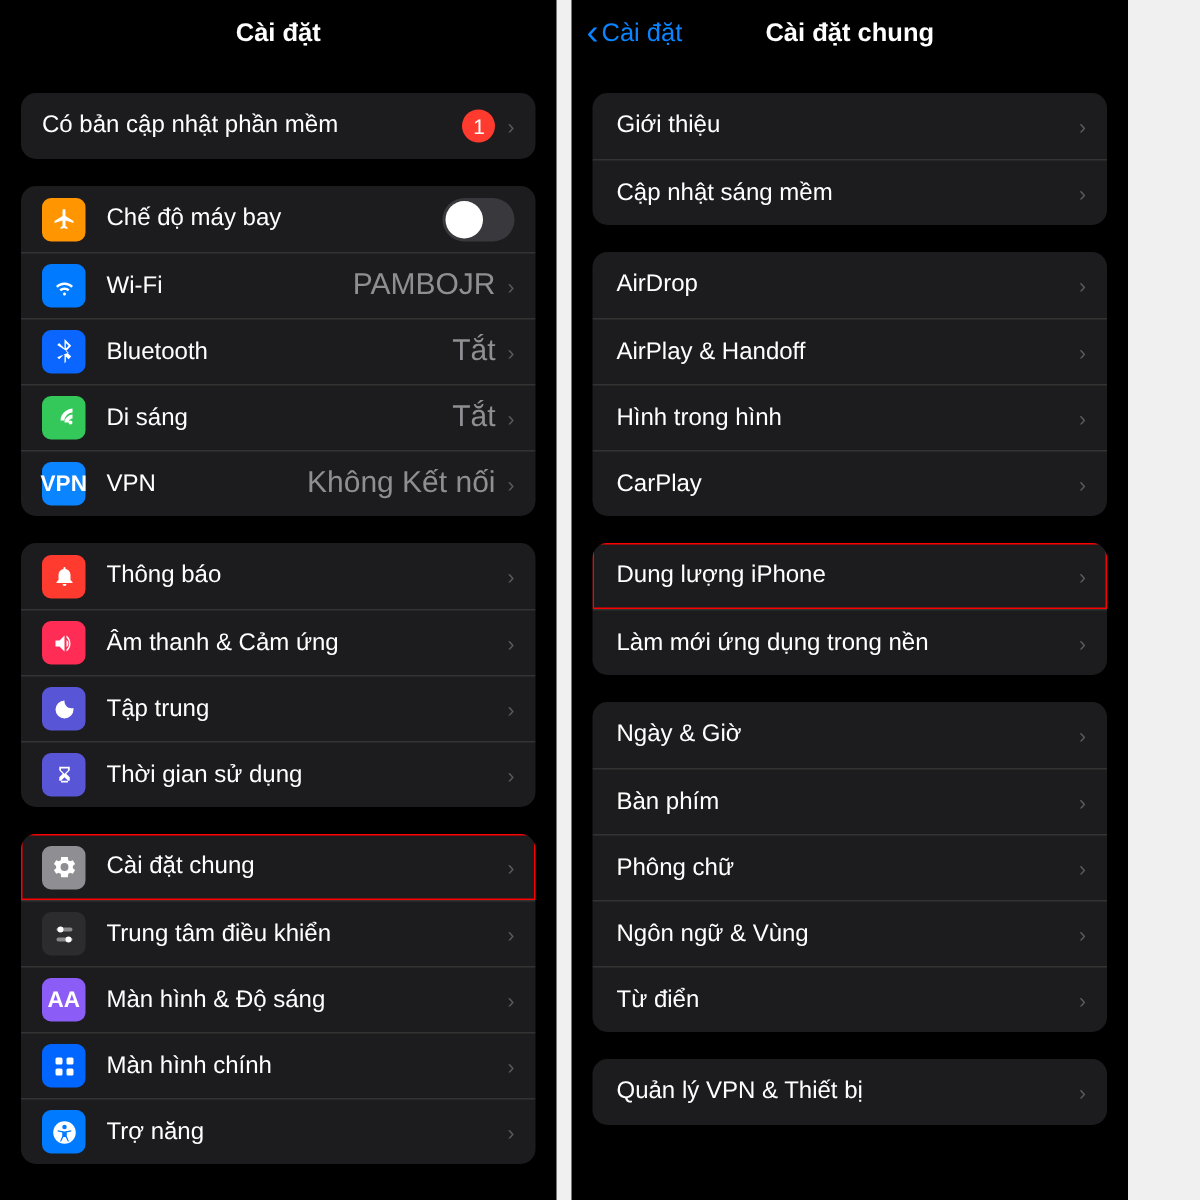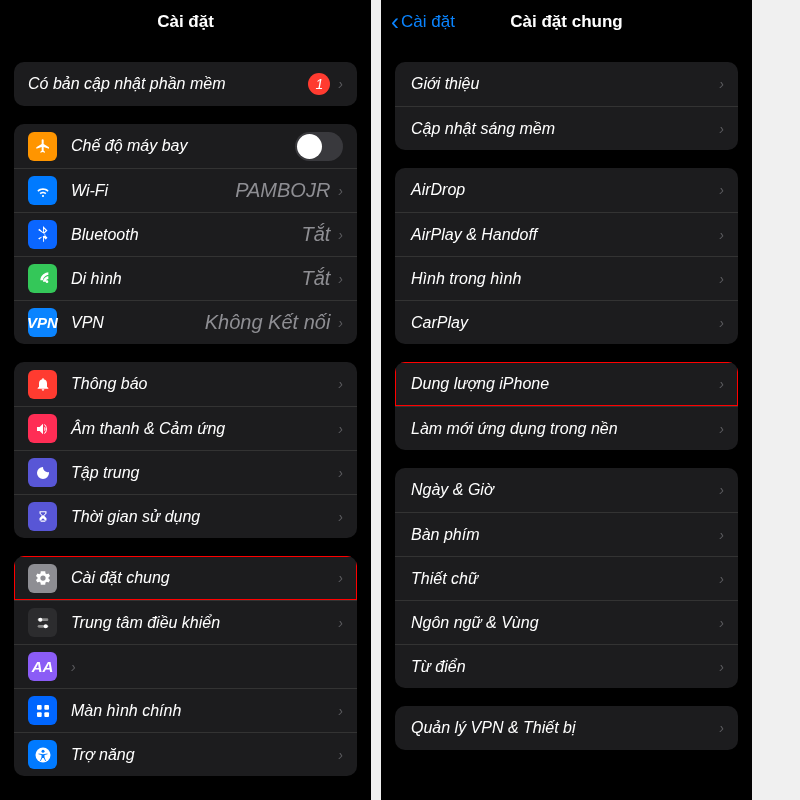--- a/index.html
+++ b/index.html
@@ -43,21 +43,20 @@
     font-size: 24px;
     line-height: 1;
     margin-right: 2px;
   }
   .content { padding: 0; }
   .group {
     margin: 18px 14px;
     background: #1c1c1e;
     border-radius: 10px;
     overflow: hidden;
-    font-style: italic;
   }
   .row {
     display: flex;
     align-items: center;
     min-height: 44px;
     padding: 6px 14px 6px 14px;
     border-top: 0.5px solid #333;
     position: relative;
   }
   .row:first-child { border-top: none; }
@@ -176,21 +175,21 @@
         <div class="label">Bluetooth</div>
         <div class="value">Tắt</div>
         <div class="chevron">›</div>
       </div>
       <div class="row">
         <div class="icon-wrap ic-green">
           <svg width="16" height="16" viewBox="0 0 24 24">
               <path fill="#fff" d="M4 6c4 0 8 4 8 8h4c0-8-8-12-12-12v4zm0 6c2 0 4 2 4 4h4c0-4-4-8-8-8v4zm2 6a2 2 0 1 0 0-4 2 2 0 0 0 0 4z" transform="scale(-1,1) translate(-24,0)"></path>
             </svg>
         </div>
-        <div class="label">Di hình</div>
+        <div class="label">Di sáng</div>
         <div class="value">Tắt</div>
         <div class="chevron">›</div>
       </div>
       <div class="row">
         <div class="icon-wrap ic-vpn">VPN</div>
         <div class="label">VPN</div>
         <div class="value">Không Kết nối</div>
         <div class="chevron">›</div>
       </div>
     </div>
@@ -251,20 +250,21 @@
               <circle cx="8" cy="7" r="3" fill="#fff"></circle>
               <rect x="4" y="15" width="16" height="4" rx="2" fill="#888"></rect>
               <circle cx="16" cy="17" r="3" fill="#fff"></circle>
             </svg>
         </div>
         <div class="label">Trung tâm điều khiển</div>
         <div class="chevron">›</div>
       </div>
       <div class="row">
         <div class="icon-wrap ic-aa">AA</div>
+        <div class="label">Màn hình &amp; Độ sáng</div>
         <div class="chevron">›</div>
       </div>
       <div class="row">
         <div class="icon-wrap ic-blue2">
           <svg width="16" height="16" viewBox="0 0 24 24">
               <rect x="3" y="3" width="7" height="7" rx="1.5" fill="#fff"></rect>
               <rect x="14" y="3" width="7" height="7" rx="1.5" fill="#fff"></rect>
               <rect x="3" y="14" width="7" height="7" rx="1.5" fill="#fff"></rect>
               <rect x="14" y="14" width="7" height="7" rx="1.5" fill="#fff"></rect>
             </svg>
@@ -342,21 +342,21 @@
     <div class="group">
       <div class="row">
         <div class="label">Ngày &amp; Giờ</div>
         <div class="chevron">›</div>
       </div>
       <div class="row">
         <div class="label">Bàn phím</div>
         <div class="chevron">›</div>
       </div>
       <div class="row">
-        <div class="label">Thiết chữ</div>
+        <div class="label">Phông chữ</div>
         <div class="chevron">›</div>
       </div>
       <div class="row">
         <div class="label">Ngôn ngữ &amp; Vùng</div>
         <div class="chevron">›</div>
       </div>
       <div class="row">
         <div class="label">Từ điển</div>
         <div class="chevron">›</div>
       </div>

